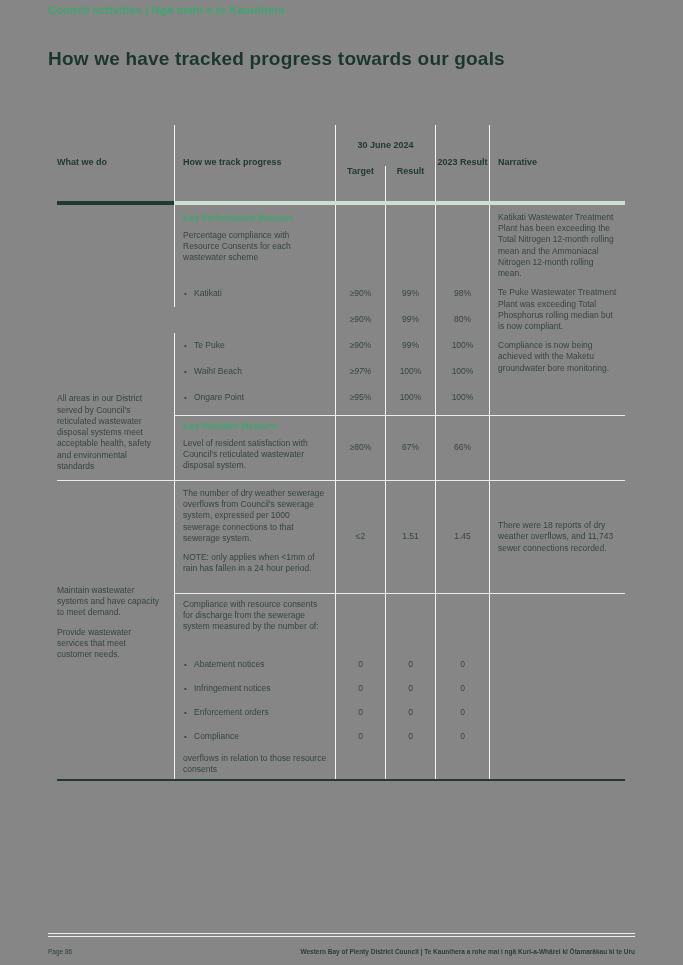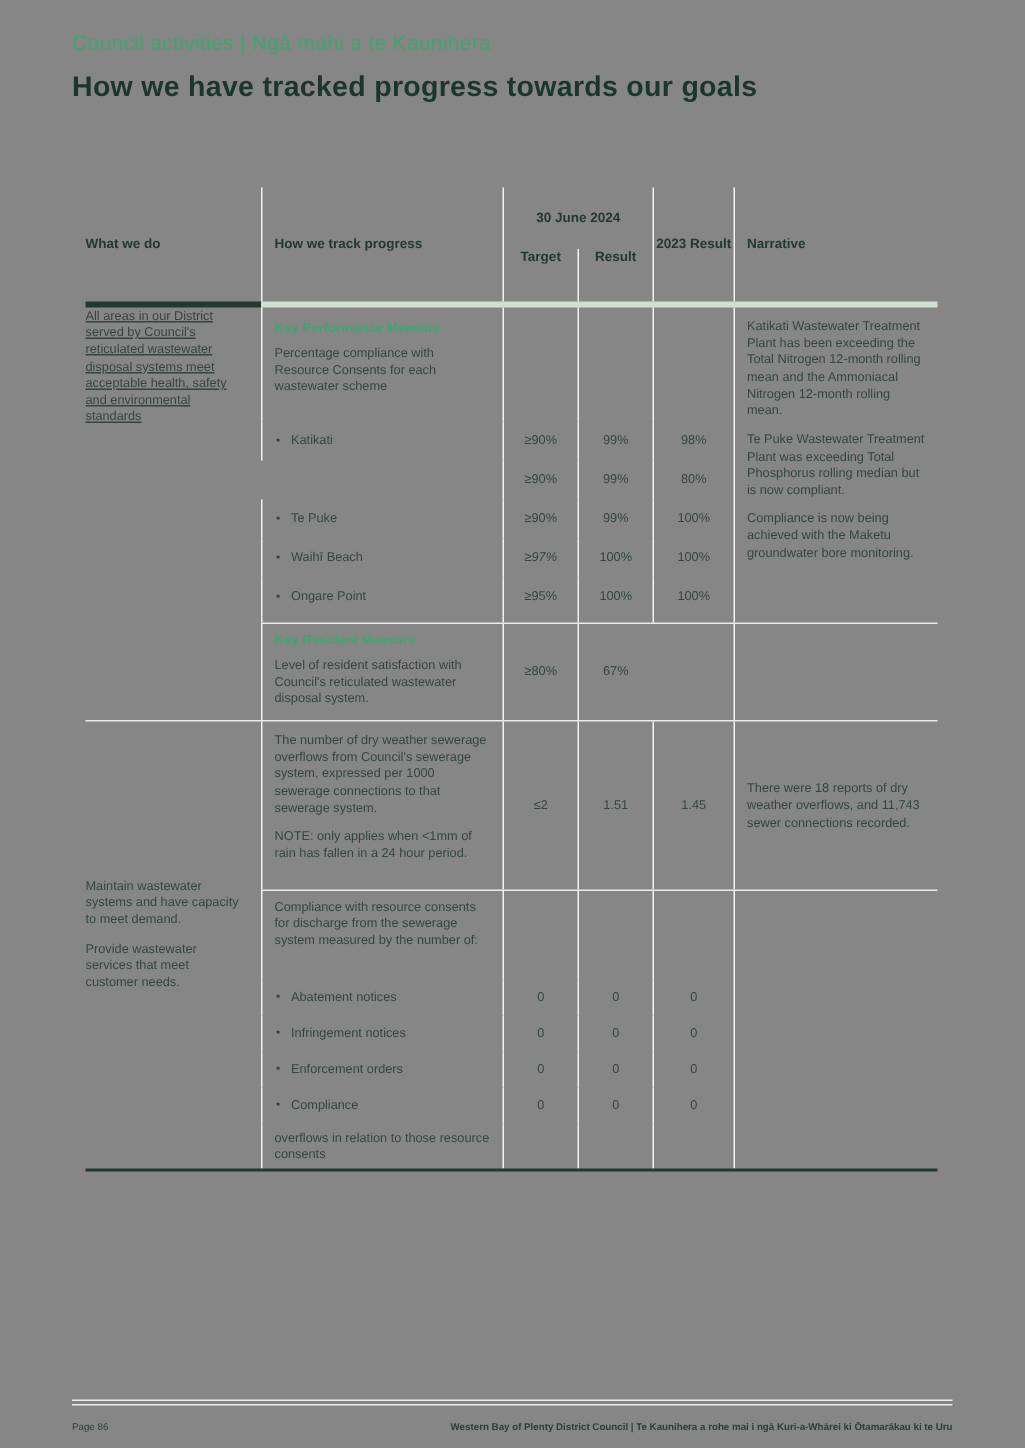--- a/index.html
+++ b/index.html
@@ -2,40 +2,40 @@
 <html><head>
 <meta charset="utf-8">
 <style>
   html,body{margin:0;padding:0;}
   body{
     width:683px;height:965px;position:relative;overflow:hidden;
     background:#868686;
     font-family:"Liberation Sans", sans-serif;
     -webkit-font-smoothing:antialiased;
   }
-  .eyebrow{position:absolute;left:48px;top:20px;font-size:14px;font-weight:normal;color:#3fa671;letter-spacing:.2px;}
+  .eyebrow{position:absolute;left:48px;top:4px;font-size:11px;font-weight:bold;color:#3fa671;letter-spacing:.2px;}
   .page-title{position:absolute;left:48px;top:48px;font-size:19px;font-weight:bold;color:#1b362d;letter-spacing:.2px;}
 
   .ptable{
     position:absolute;left:57px;top:125px;width:568px;
     display:grid;
     grid-template-columns:117px 161px 50px 50px 54px 136px;
     grid-template-rows:76px 4px 76px 26px 26px 26px 26px 26px 4px 1px 64px 1px 112px 1px 59px 24px 24px 24px 24px 30px 2px;
     color:#35453e;font-size:8.5px;line-height:1.32;
   }
   .vl{border-left:1px solid #f2f4ef;}
   .pad{padding:0 8px;}
   .hc{display:flex;align-items:center;font-weight:bold;color:#223930;font-size:9px;}
   .hc-center{justify-content:center;text-align:center;}
   .c{display:flex;align-items:center;justify-content:center;text-align:center;}
   .green-h{color:#3fa671;font-weight:bold;font-size:8.8px;margin:0 0 5px 0;}
   .ptable p{margin:0 0 8px 0;}
   .bullet-label{display:flex;align-items:center;position:relative;padding-left:19px;}
   .bullet-label::before{content:"•";position:absolute;left:9px;top:50%;transform:translateY(-50%);font-size:8px;color:#35453e;}
-  .goal-cell{display:flex;flex-direction:column;justify-content:flex-start;padding-right:12px;text-decoration:underline;}
+  .goal-cell{display:flex;flex-direction:column;justify-content:flex-end;padding-right:12px;}
   .june-cell{display:flex;flex-direction:column;}
   .june-top{height:42px;display:flex;align-items:center;justify-content:center;font-weight:bold;color:#223930;font-size:9px;}
   .june-bottom{flex:1;display:flex;}
   .june-bottom .half{width:50%;display:flex;align-items:flex-end;justify-content:center;padding-bottom:23px;font-weight:bold;color:#223930;font-size:9px;}
   .june-bottom .half + .half{border-left:1px solid #f2f4ef;}
   .bar-dark{background:#223930;}
   .bar-green{background:#cfe0d0;}
   .sep{background:#e7eee5;}
   .bottom-rule{background:#223930;}
   .note{margin-top:8px;}
@@ -123,20 +123,21 @@
   <div class="vl" style="grid-area:9/5/10/6;"></div>
 
   <div class="sep" style="grid-area:10/2/11/7;"></div>
 
   <div class="vl pad" style="grid-area:11/2/12/3;padding-top:5px;">
     <div class="green-h">Key Resident Measure</div>
     <p>Level of resident satisfaction with Council's reticulated wastewater disposal system.</p>
   </div>
   <div class="vl c" style="grid-area:11/3/12/4;">≥80%</div>
   <div class="vl c" style="grid-area:11/4/12/5;">67%</div>
+  <div class="vl c" style="grid-area:11/5/12/6;">66%</div>
   <div class="vl" style="grid-area:11/6/12/7;"></div>
 
   <div class="sep" style="grid-area:12/1/13/7;"></div>
 
   <div style="grid-area:13/1/21/2;padding-top:104px;padding-right:12px;">
     <p>Maintain wastewater systems and have capacity to meet demand.</p>
     <p>Provide wastewater services that meet customer needs.</p>
   </div>
 
   <div class="vl pad" style="grid-area:13/2/14/3;padding-top:7px;">

